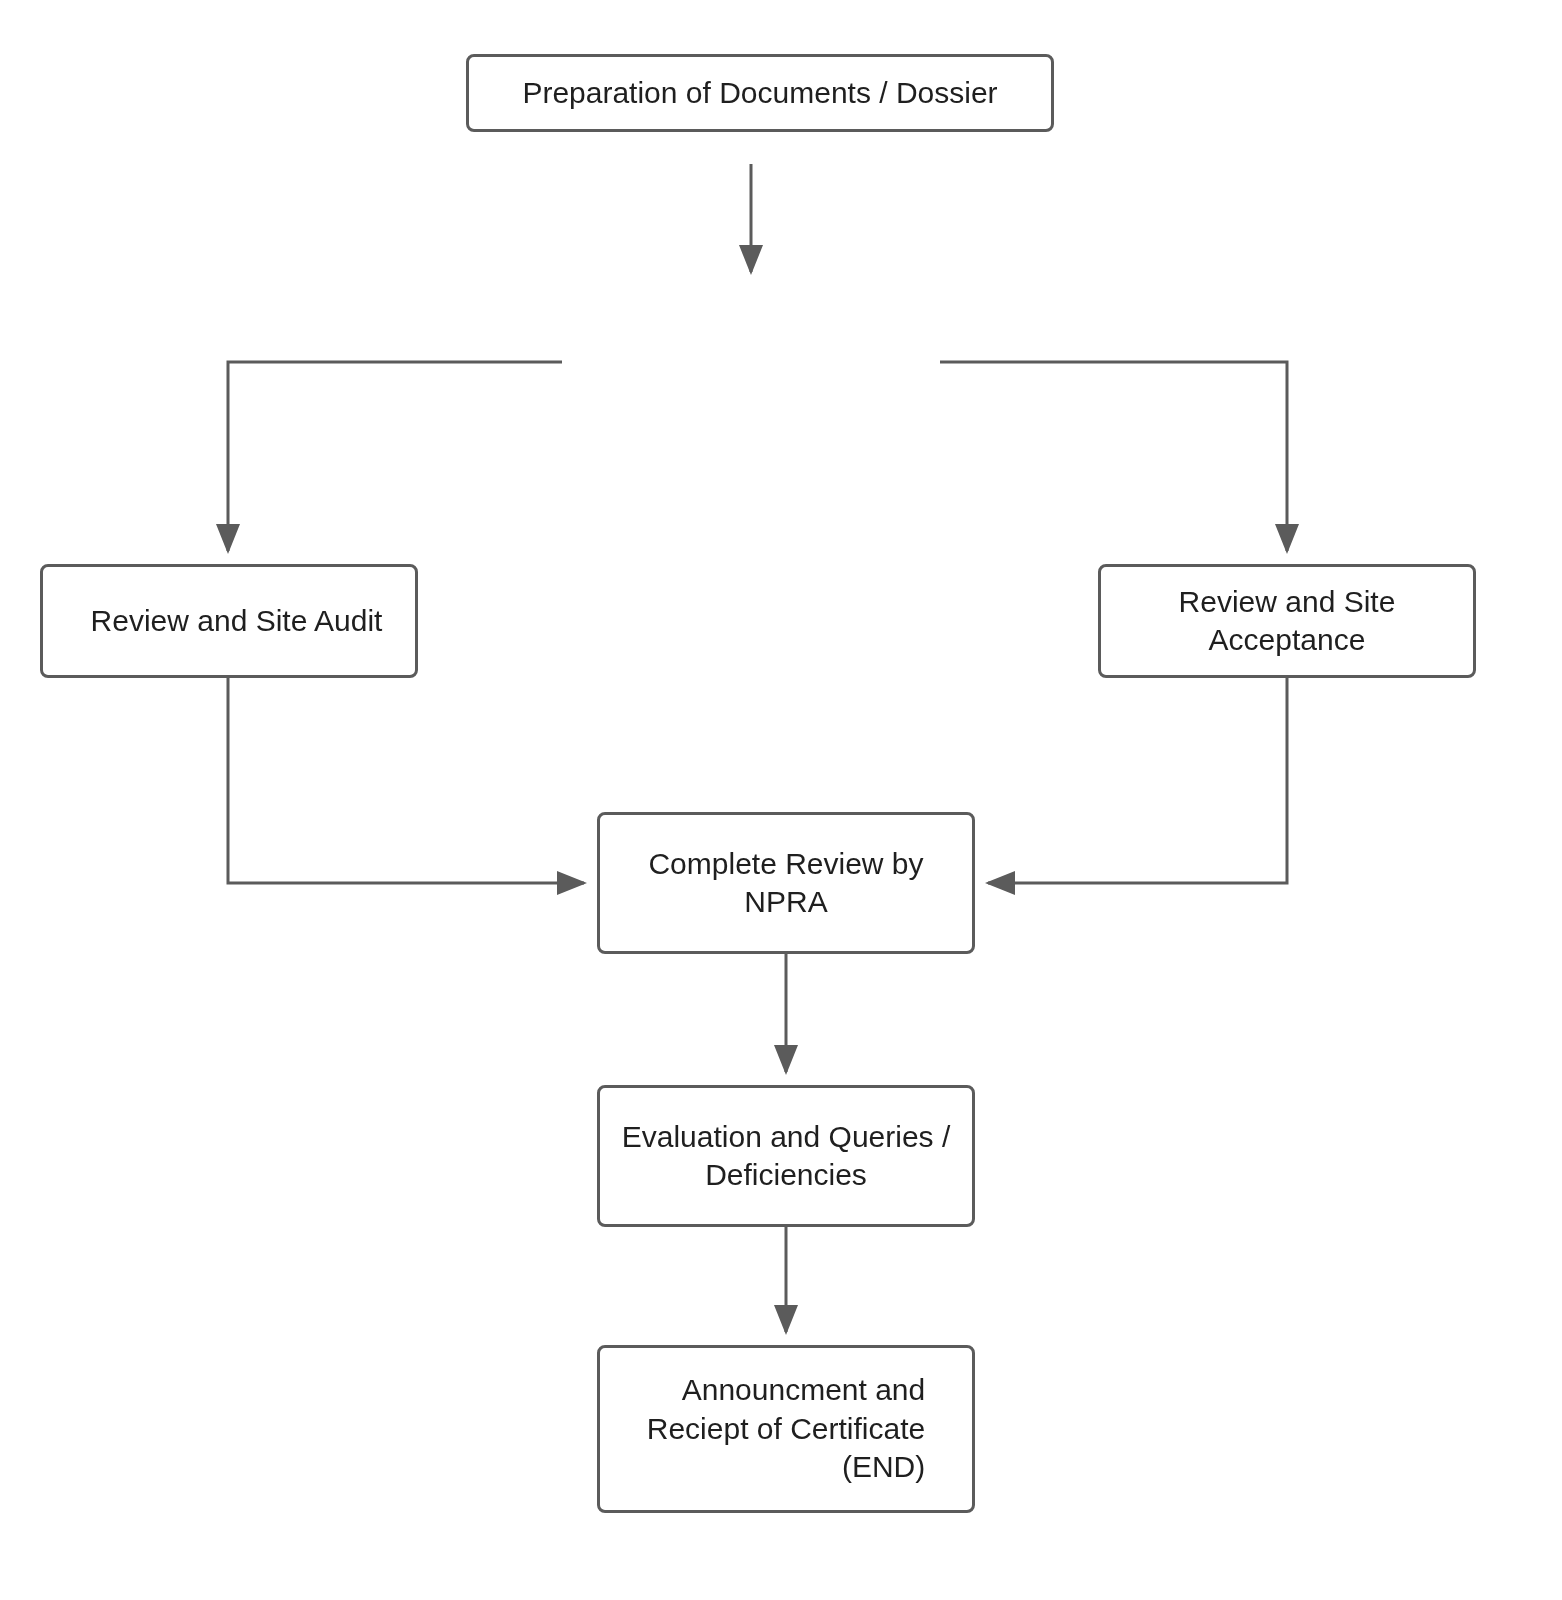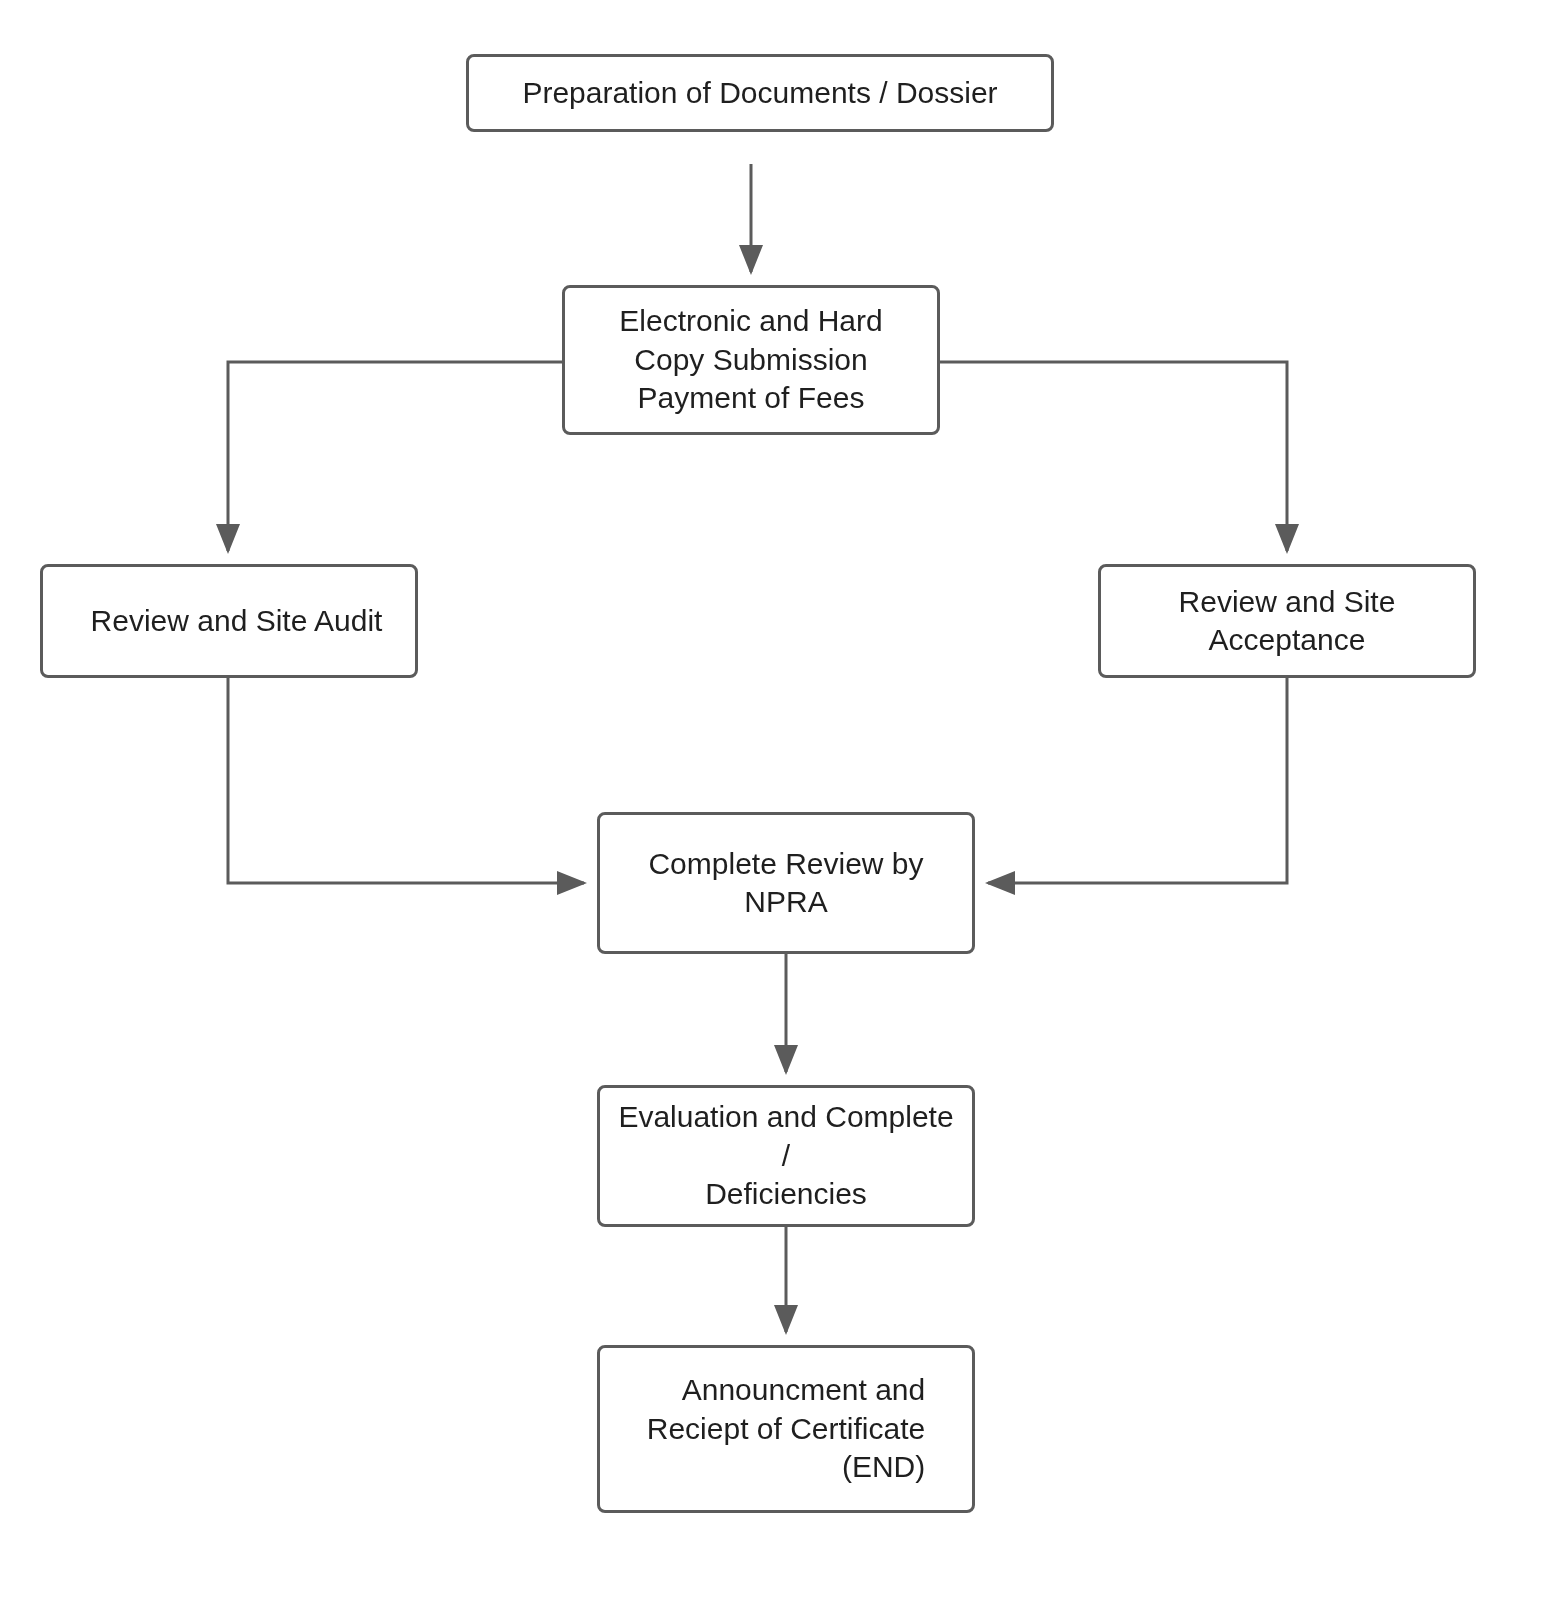--- a/index.html
+++ b/index.html
@@ -77,32 +77,29 @@
       <path d="M786,954 L786,1072" fill="none" stroke="#5b5b5b" stroke-width="3" marker-end="url(#arrow)"></path>
     </g>
 
     <g>
       <path d="M786,1227 L786,1332" fill="none" stroke="#5b5b5b" stroke-width="3" marker-end="url(#arrow)"></path>
     </g>
   </svg>
 
   <div class="node" style="left:466px; top:54px; width:588px; height:78px;">Preparation of Documents / Dossier</div>
 
-  <div class="node" style="left:562px; top:285px; width:378px; height:150px;">Electronic and Hard
-Copy Submission
-Payment of Fees</div>
 
   <div class="node" style="left:40px; top:564px; width:378px; height:114px;padding-left:27px;">Review and Site Audit</div>
 
   <div class="node" style="left:1098px; top:564px; width:378px; height:114px;">Review and Site
 Acceptance</div>
 
   <div class="node" style="left:597px; top:812px; width:378px; height:142px;">Complete Review by
 NPRA</div>
 
-  <div class="node" style="left:597px; top:1085px; width:378px; height:142px;">Evaluation and Complete /
+  <div class="node" style="left:597px; top:1085px; width:378px; height:142px;">Evaluation and Queries /
 Deficiencies</div>
 
   <div class="node" style="left:597px; top:1345px; width:378px; height:168px;text-align:right;">Announcment and
 Reciept of Certificate
 (END)</div>
 
 </div>
 
 </body></html>

